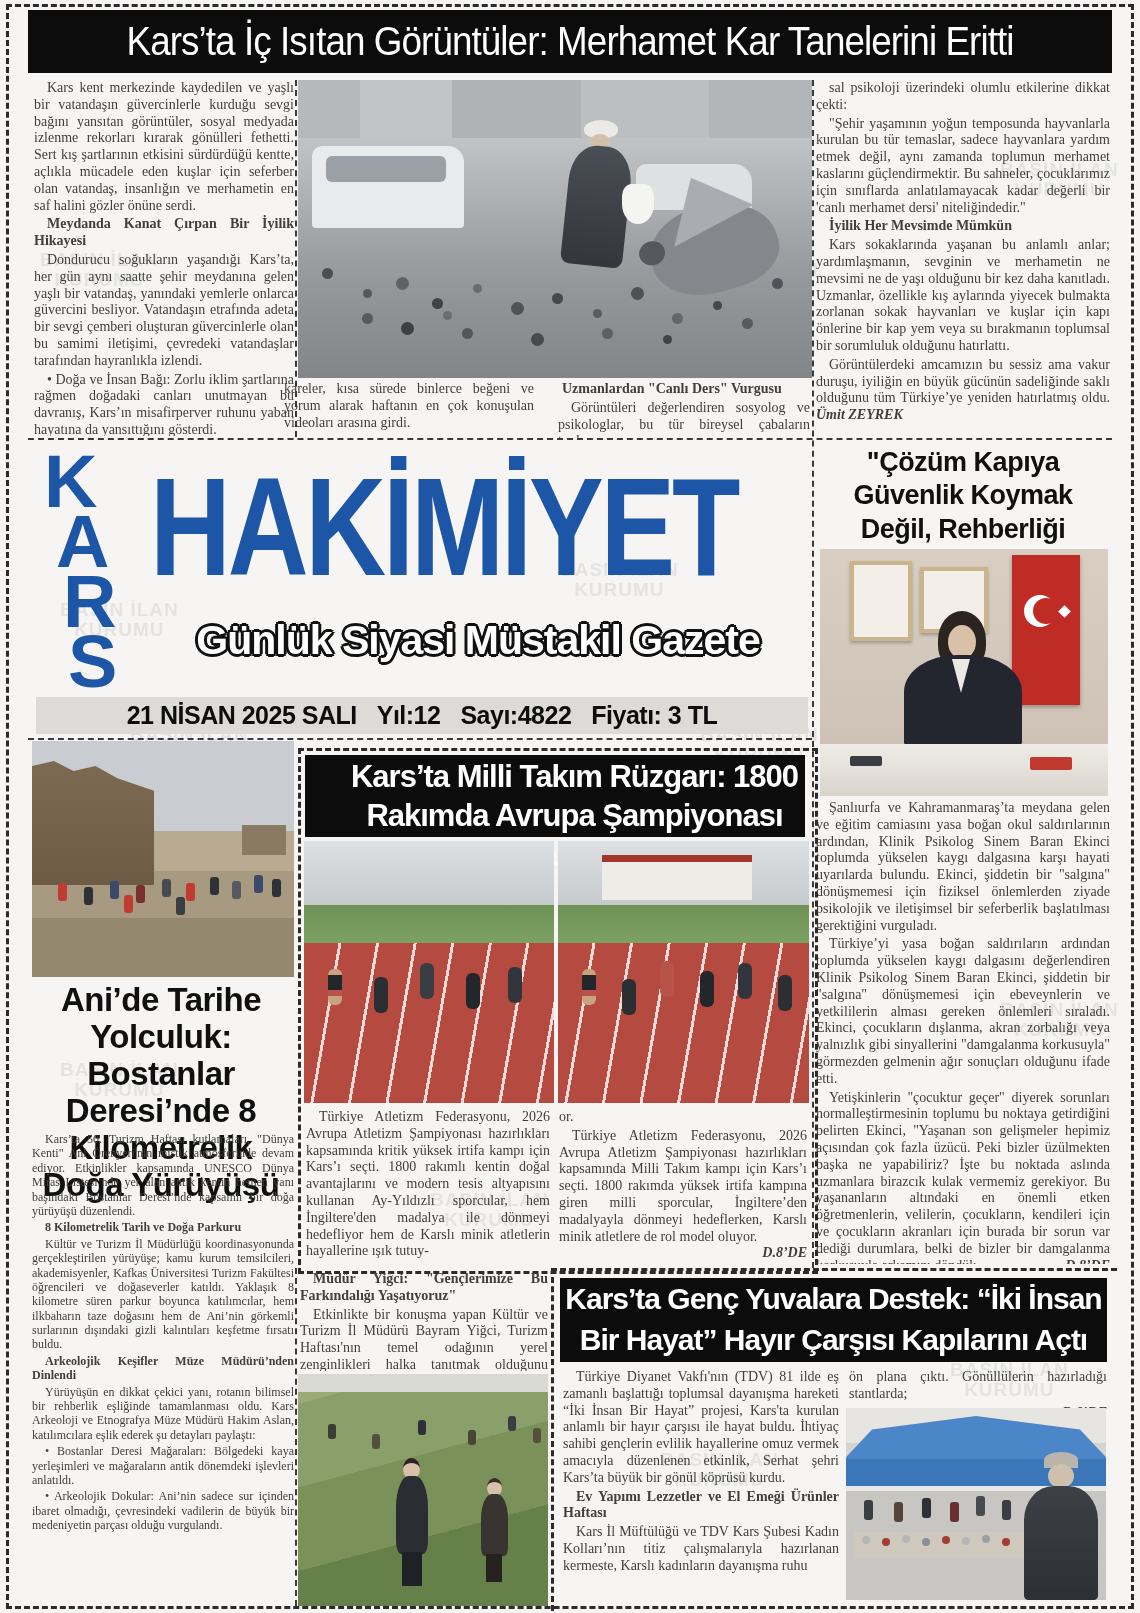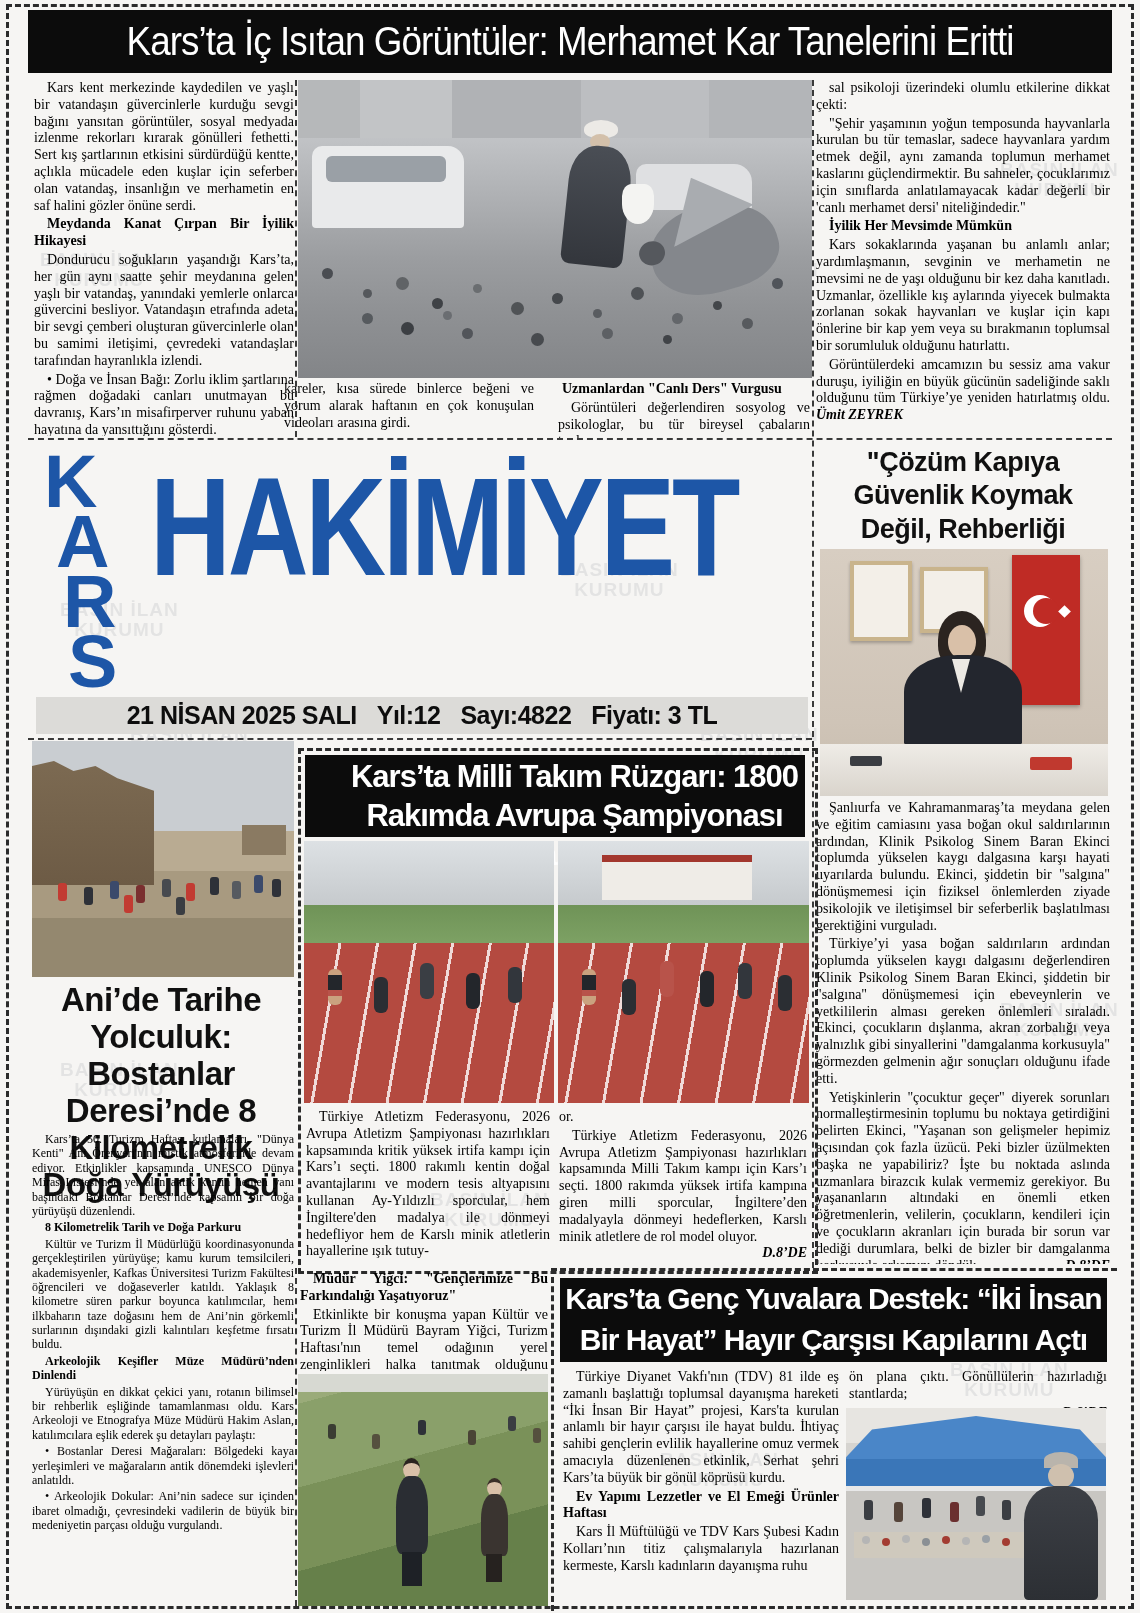--- a/index.html
+++ b/index.html
@@ -14,21 +14,21 @@
   .wm{position:absolute;color:#7e858c;opacity:.15;font:700 19px/1.05 "Liberation Sans",sans-serif;
       text-align:center;letter-spacing:1px;white-space:nowrap;pointer-events:none;}
 
   
   .banner{background:#0c0c0c;color:#fff;text-align:center;font-family:"Liberation Sans",sans-serif;font-weight:400;}
   .sqz{display:inline-block;transform:scaleX(.92);transform-origin:center;white-space:nowrap;}
   .top-banner{left:28px;top:10px;width:1084px;height:63px;font-size:40px;line-height:63px;letter-spacing:-1px;}
   .headline{font-family:"Liberation Sans",sans-serif;font-weight:700;color:#101010;text-align:center;letter-spacing:-.5px;}
 
   
-  .body{font:14px/1.2 "Liberation Serif",serif;text-align:justify;color:#000000;overflow:hidden;}
+  .body{font:14px/1.2 "Liberation Serif",serif;text-align:justify;color:#404040;overflow:hidden;}
   .body p{margin:0 0 2px 0;text-indent:13px;}
   .b-sub{font-weight:bold;}
   .cont{font-style:italic;font-weight:bold;float:right;}
   .byline{font-style:italic;font-weight:bold;}
   .cont-line{text-align:right;}
 
   
   .tl-col{left:34px;top:80px;width:260px;height:356px;}
   .tr-col{left:816px;top:80px;width:294px;height:356px;}
   .cap-left{left:284px;top:381px;width:250px;height:57px;}
@@ -245,20 +245,21 @@
 
   <div class="abs mast-kars">
     <span>K</span>
     <span>A</span>
     <span>R</span>
     <span>S</span>
   </div>
   <div class="abs mast-title">
     <span>HAKİMİYET</span>
   </div>
+  <div class="abs mast-sub">Günlük Siyasi Müstakil Gazete</div>
   <div class="abs datebar">
     <span>21 NİSAN 2025 SALI</span>
     <span>Yıl:12</span>
     <span>Sayı:4822</span>
     <span>Fiyatı: 3 TL</span>
   </div>
 
   <div class="abs headline psy-head">"Çözüm Kapıya Güvenlik Koymak Değil, Rehberliği Güçlendirmektir"</div>
   <div class="photo ph2">
     <div class="ph2-frame ph2-f1"></div>

